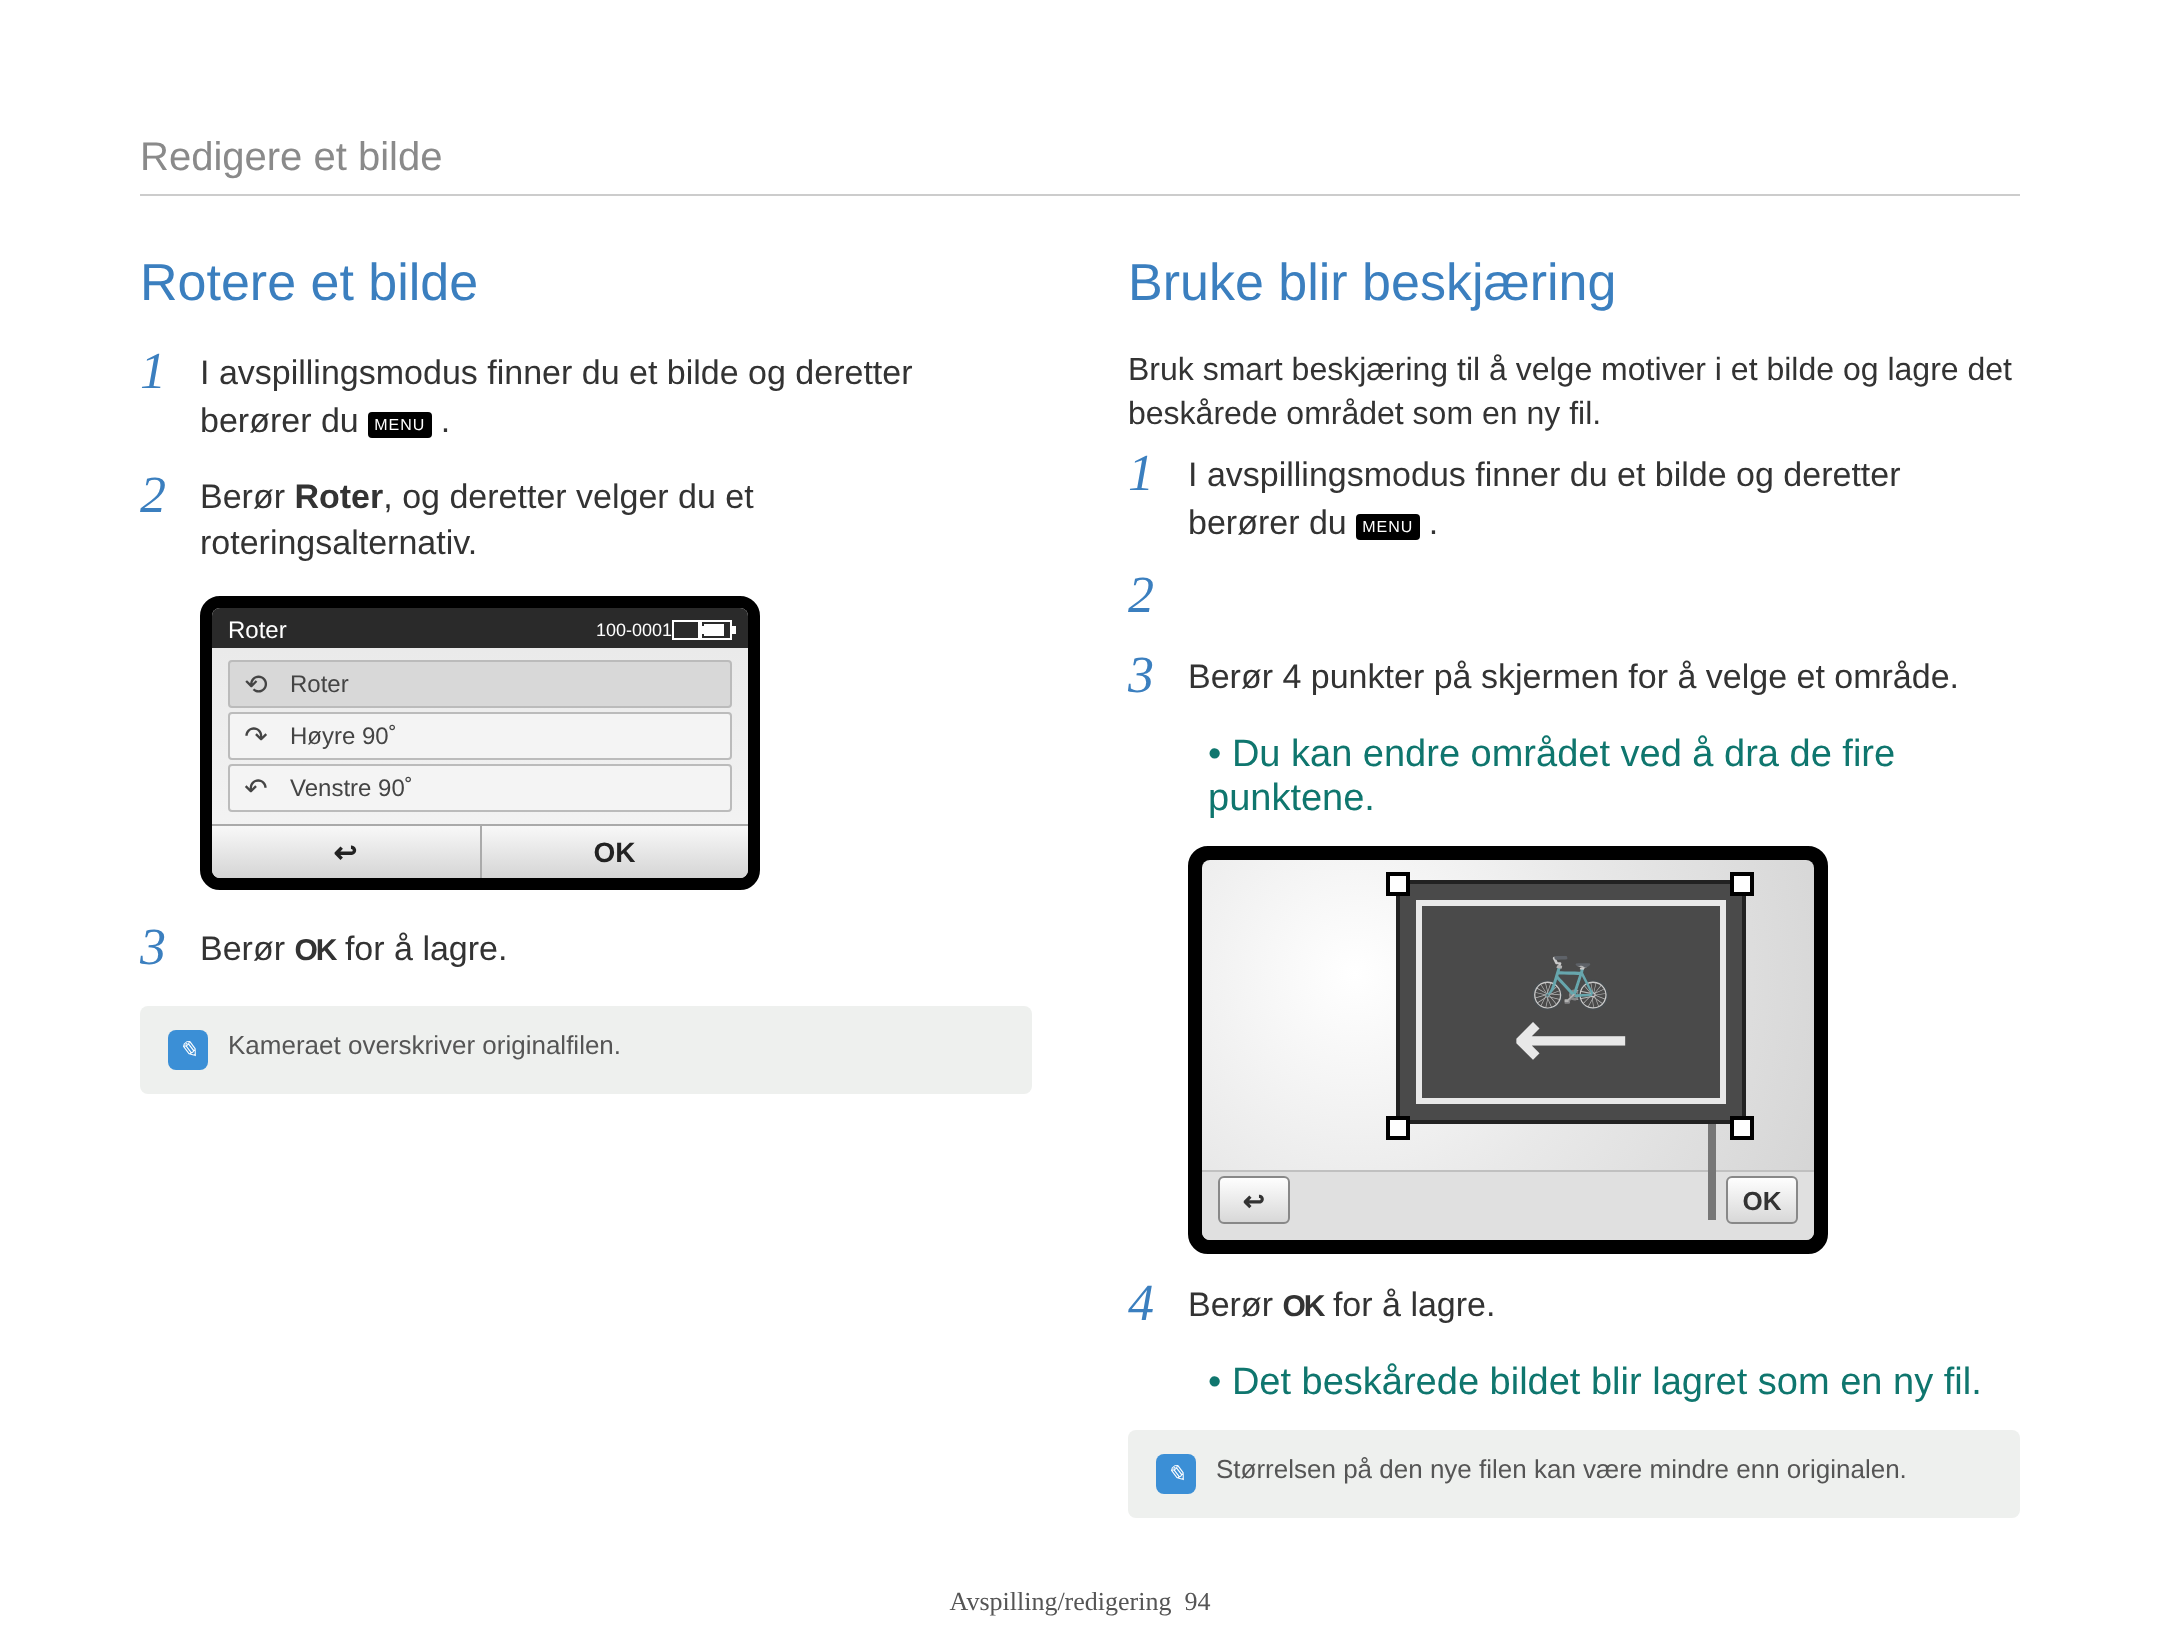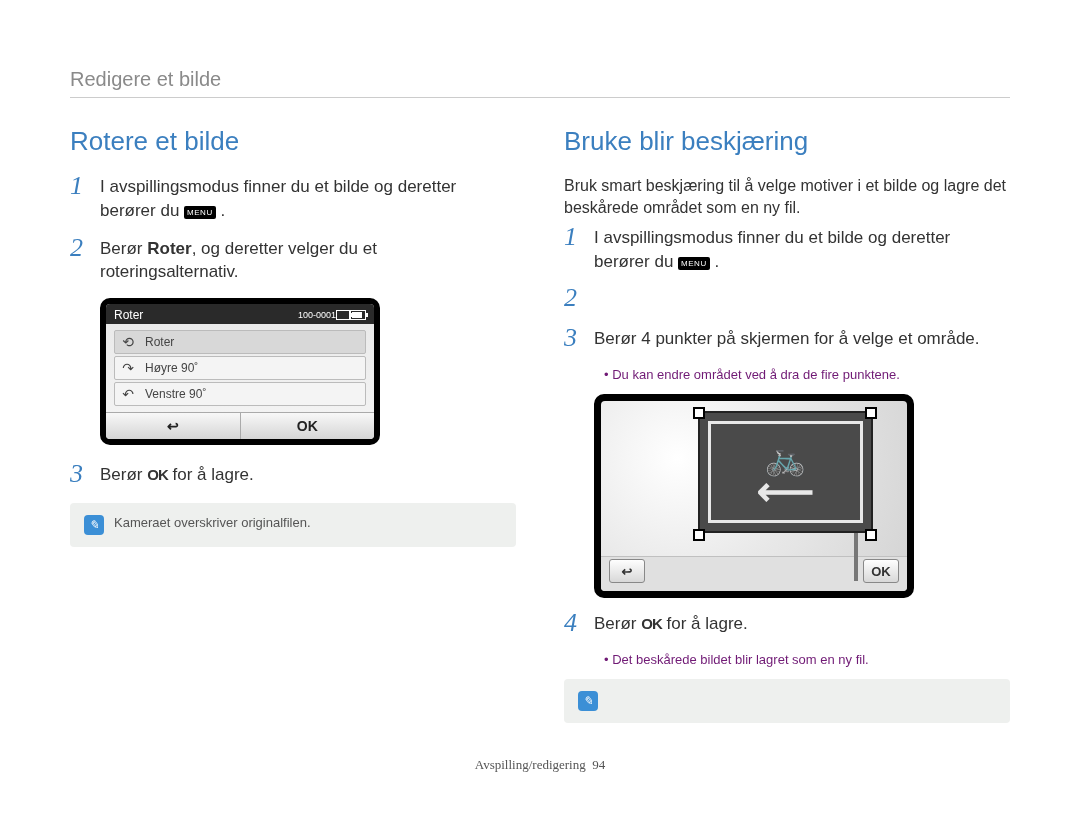--- a/index.html
+++ b/index.html
@@ -28,21 +28,21 @@
   .dev-list { padding:6px 8px; display:flex; flex-direction:column; gap:2px;}
   .dev-item { display:flex; align-items:center; gap:8px; padding:3px 4px; border:1px solid #bbb; background:#f4f4f4; border-radius:2px; font-size:12px; color:#444;}
   .dev-item.sel { background:#d8d8d8; }
   .glyph { width:18px; display:inline-block; text-align:center; font-size:14px;}
   .dev-bottom { display:flex; background:linear-gradient(#f8f8f8,#d5d5d5); border-top:1px solid #aaa; border-bottom-left-radius:4px; border-bottom-right-radius:4px;}
   .dev-back, .dev-ok { flex:1; text-align:center; padding:5px 0; font-weight:bold; font-size:14px; color:#222;}
   .dev-back { border-right:1px solid #aaa; }
   .note-box { display:flex; gap:10px; background:#eef0ee; border-radius:4px; padding:12px 14px; font-size:13px; color:#555; align-items:flex-start; margin:10px 0 0 0;}
   .note-icon { width:20px; height:20px; border-radius:4px; background:#3b8fd6; color:#fff; display:flex; align-items:center; justify-content:center; font-size:12px; flex-shrink:0; font-style:italic; font-family:Georgia,serif;}
   .intro { font-size:16px; line-height:1.4; margin-bottom:6px;}
-  .bullet { margin:4px 0 12px 40px; font-size:13px; color:#701a75; }
+  .bullet { margin:4px 0 12px 40px; font-size:19px; color:#0f766e; }
   .bullet::before { content:"• "; }
   .crop-frame { border:4px solid #000; border-radius:10px; width:320px; padding:3px; background:#000; margin:6px 0 14px 30px;}
   .crop-inner { position:relative; height:190px; background: radial-gradient(circle at 25% 30%, #ffffff 0%, #e9e9e9 45%, #d3d3d3 100%); border-radius:4px; overflow:hidden;}
   .ground { position:absolute; bottom:0; left:0; right:0; height:35px; background:#e0e0e0; border-top:1px solid #c0c0c0;}
   .signpost { position:absolute; right:16%; bottom:10px; width:4px; height:130px; background:#777;}
   .sign { position:absolute; right:34px; top:10px; width:175px; height:122px; background:#4a4a4a; border:2px solid #222; padding:8px;}
   .sign-inner { border:3px solid #e8e8e8; width:100%; height:100%; display:flex; flex-direction:column; align-items:center; justify-content:center; gap:4px;}
   .bike { color:#e8e8e8; font-size:34px; line-height:1;}
   .arrow { color:#e8e8e8; font-size:40px; font-weight:bold; line-height:0.6;}
   .handle { position:absolute; width:12px; height:12px; background:#fff; border:2px solid #000;}
@@ -172,20 +172,21 @@
       <div class="step">
         <span class="num">4</span>
         <span>
           <span>Berør </span><span class="icon-ok">OK</span><span> for å lagre.</span>
         </span>
       </div>
       <div class="bullet">Det beskårede bildet blir lagret som en ny fil.</div>
 
       <div class="note-box">
         <div class="note-icon">✎</div>
+        <div>Størrelsen på den nye filen kan være mindre enn originalen.</div>
       </div>
     </div>
   </div>
 
   <div class="footer">
     <span>Avspilling/redigering</span>&nbsp;&nbsp;<span>94</span>
   </div>
 </div>
 
 </body></html>

